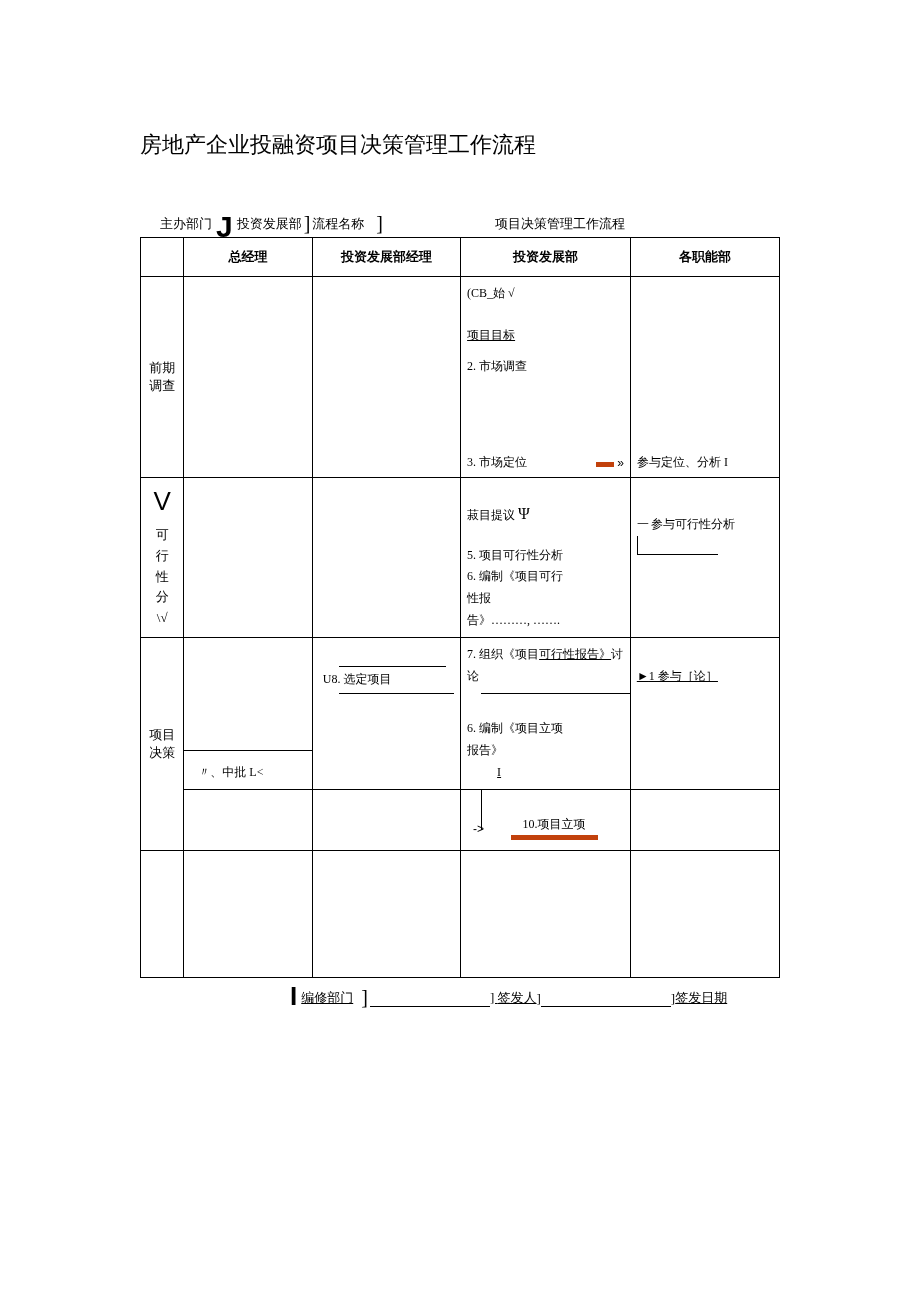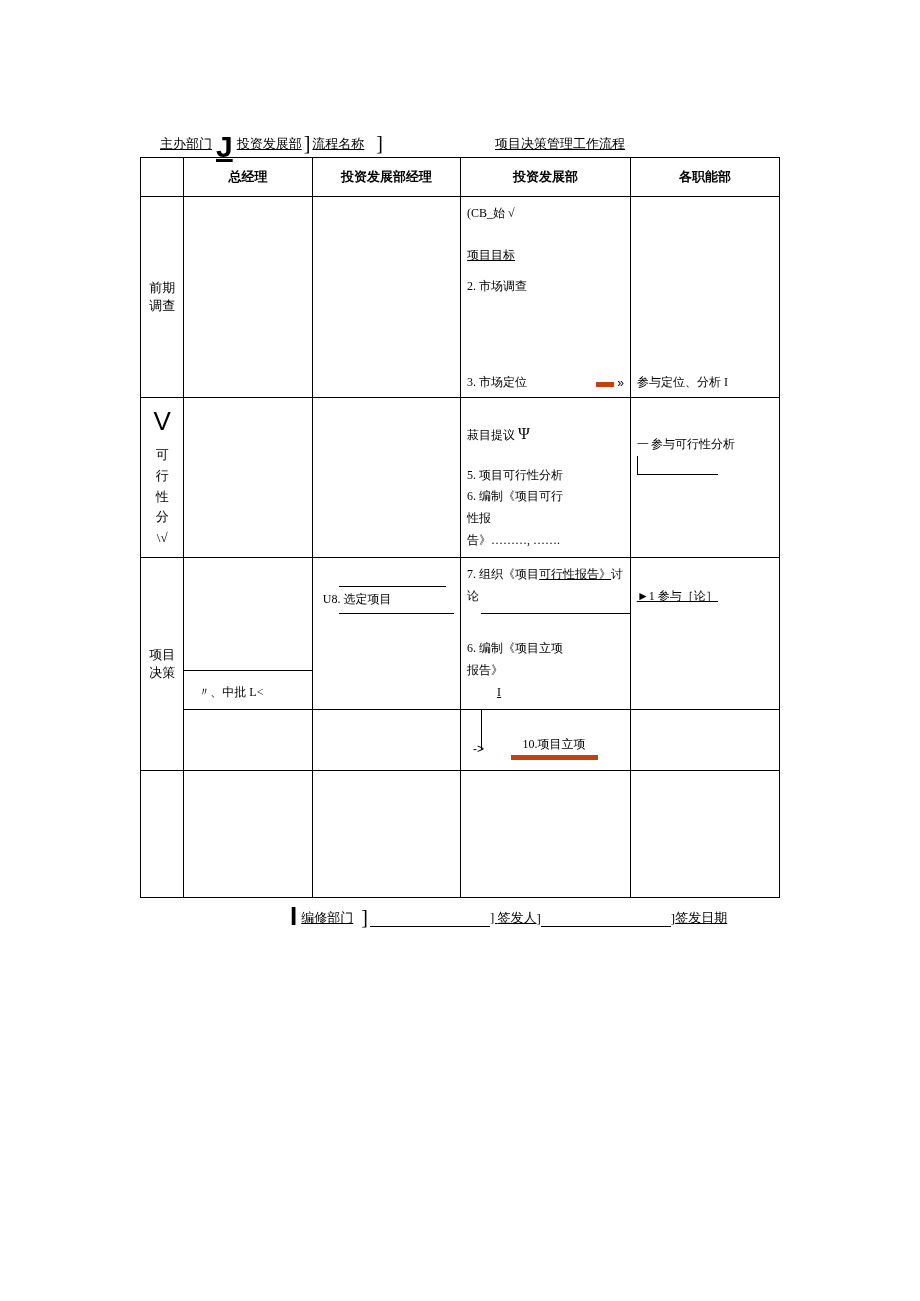--- a/index.html
+++ b/index.html
@@ -16,21 +16,20 @@
     .title {
       font-size: 22px;
       margin-bottom: 50px;
     }
     .header-row {
       display: flex;
       align-items: flex-end;
       font-size: 13px;
       margin-left: 20px;
       margin-bottom: 4px;
-      text-decoration: underline;
     }
     .big-j {
       font-size: 30px;
       font-family: Arial, sans-serif;
       font-weight: bold;
       margin: 0 4px;
       line-height: 20px;
       position: relative;
       top: 4px;
     }
@@ -129,20 +128,21 @@
       right: 0;
       padding: 0 6px;
       font-size: 12px;
     }
   </style>
 </head>
 <body>
 
 <div class="page">
 
+  <div class="title">房地产企业投融资项目决策管理工作流程</div>
 
   <div class="header-row">
     <span>主办部门</span>
     <span class="big-j">J</span>
     <span>投资发展部</span>
     <span class="bracket">]</span>
     <span>流程名称</span>
     <span class="gap" style="width:10px;"></span>
     <span class="bracket">]</span>
     <span class="gap" style="width:110px;"></span>

